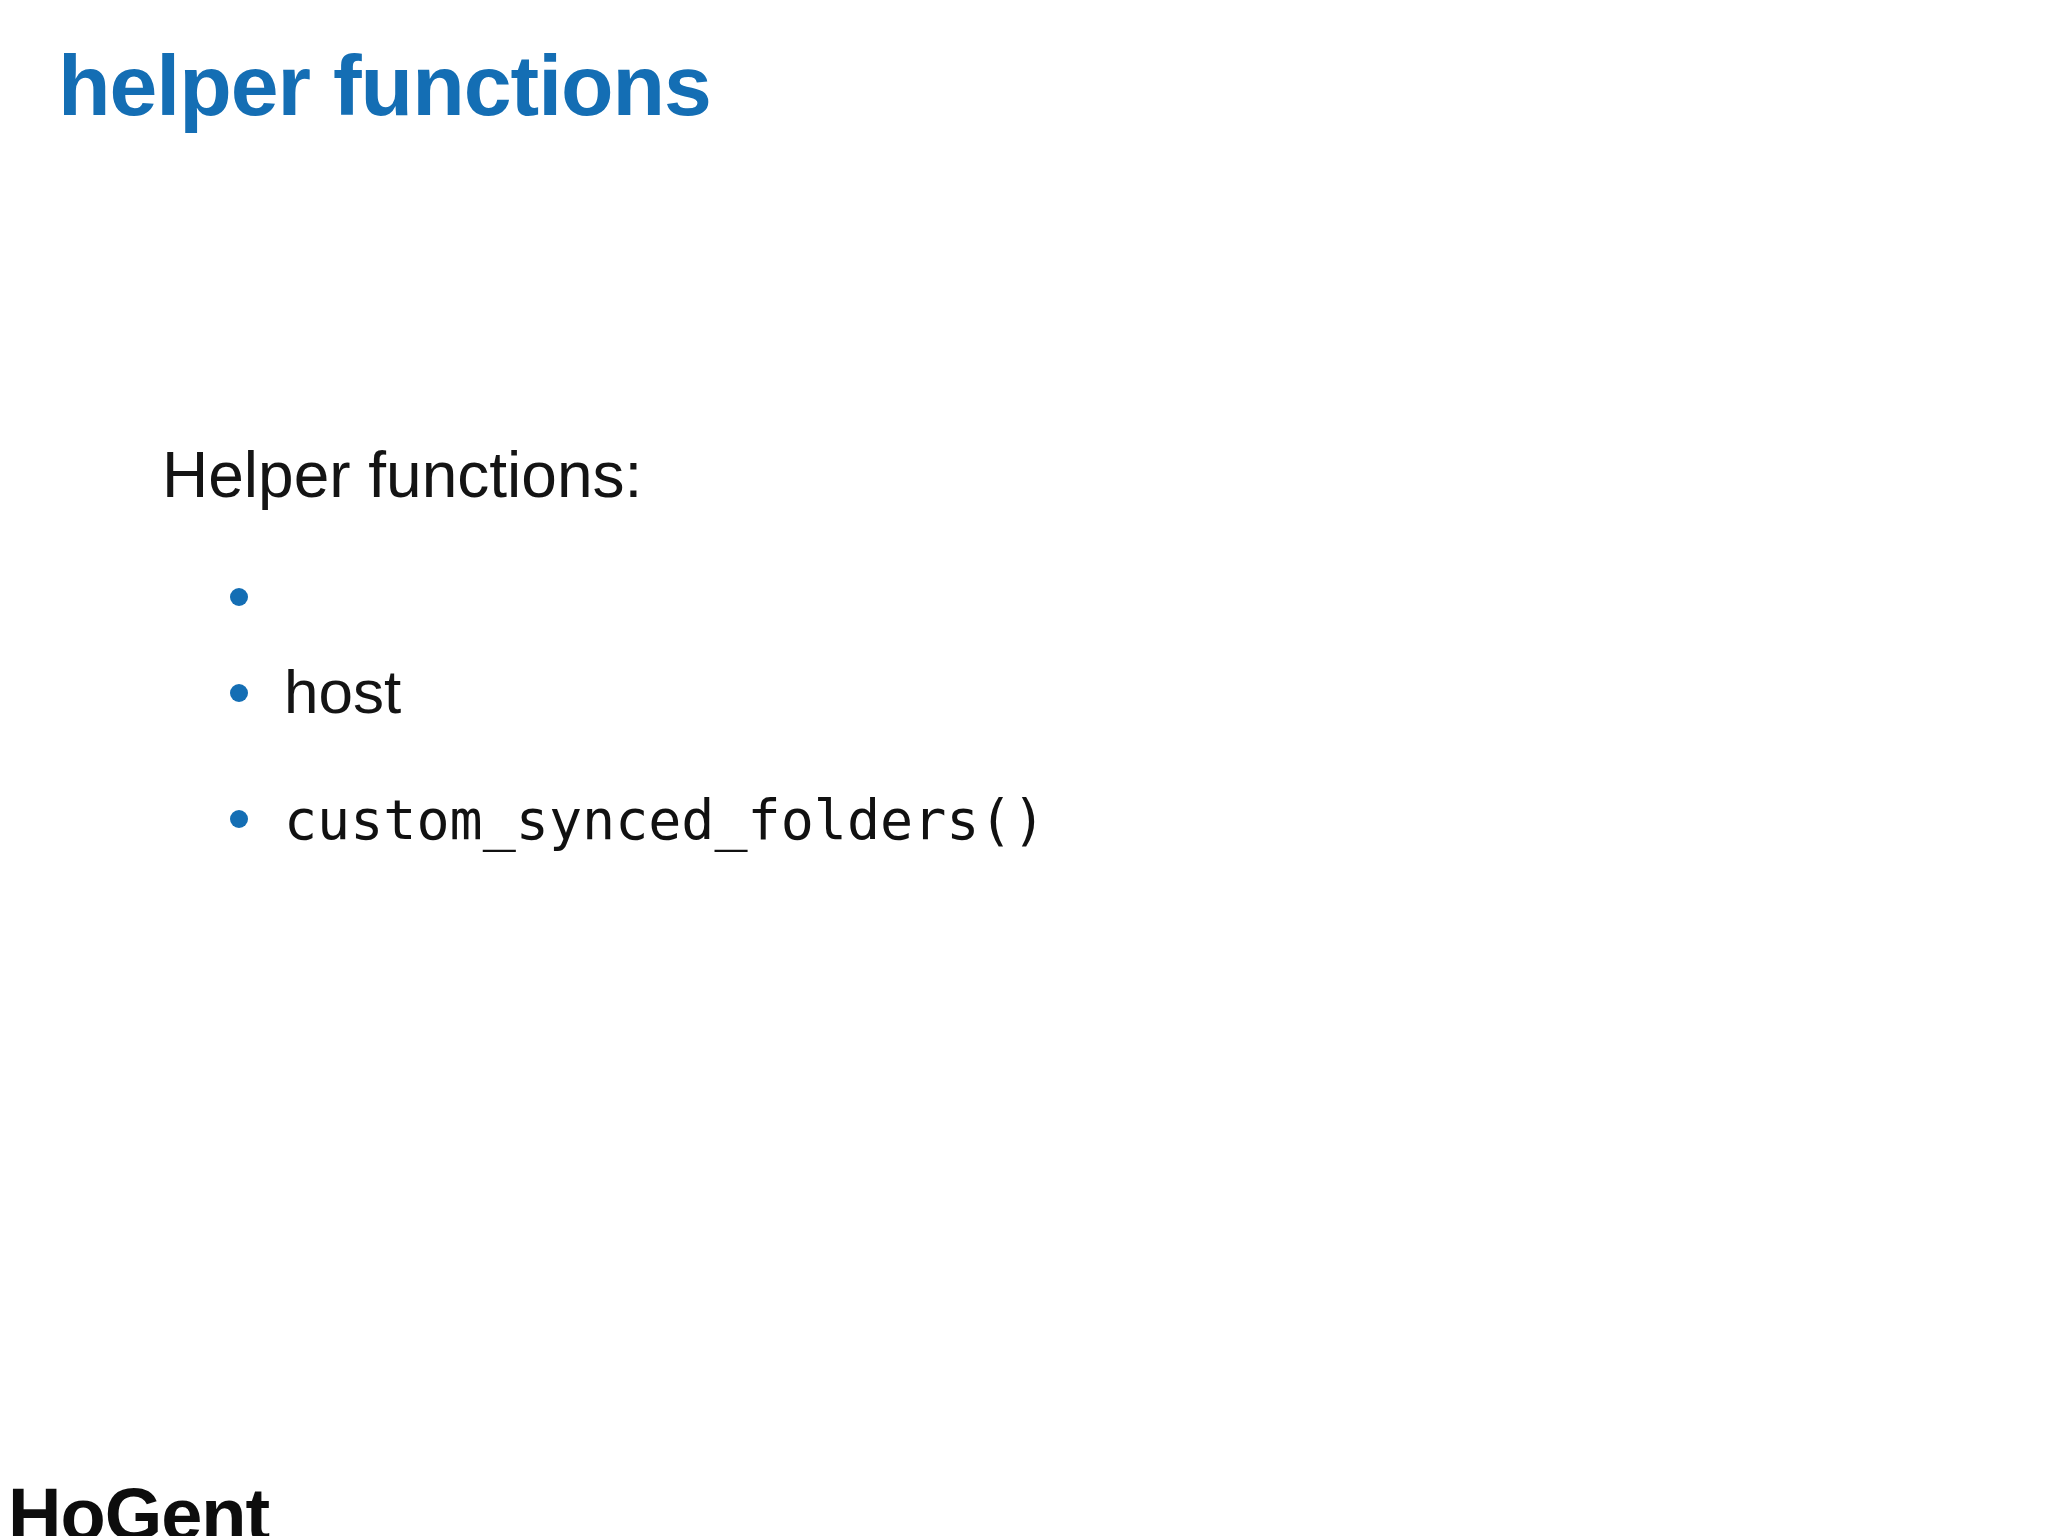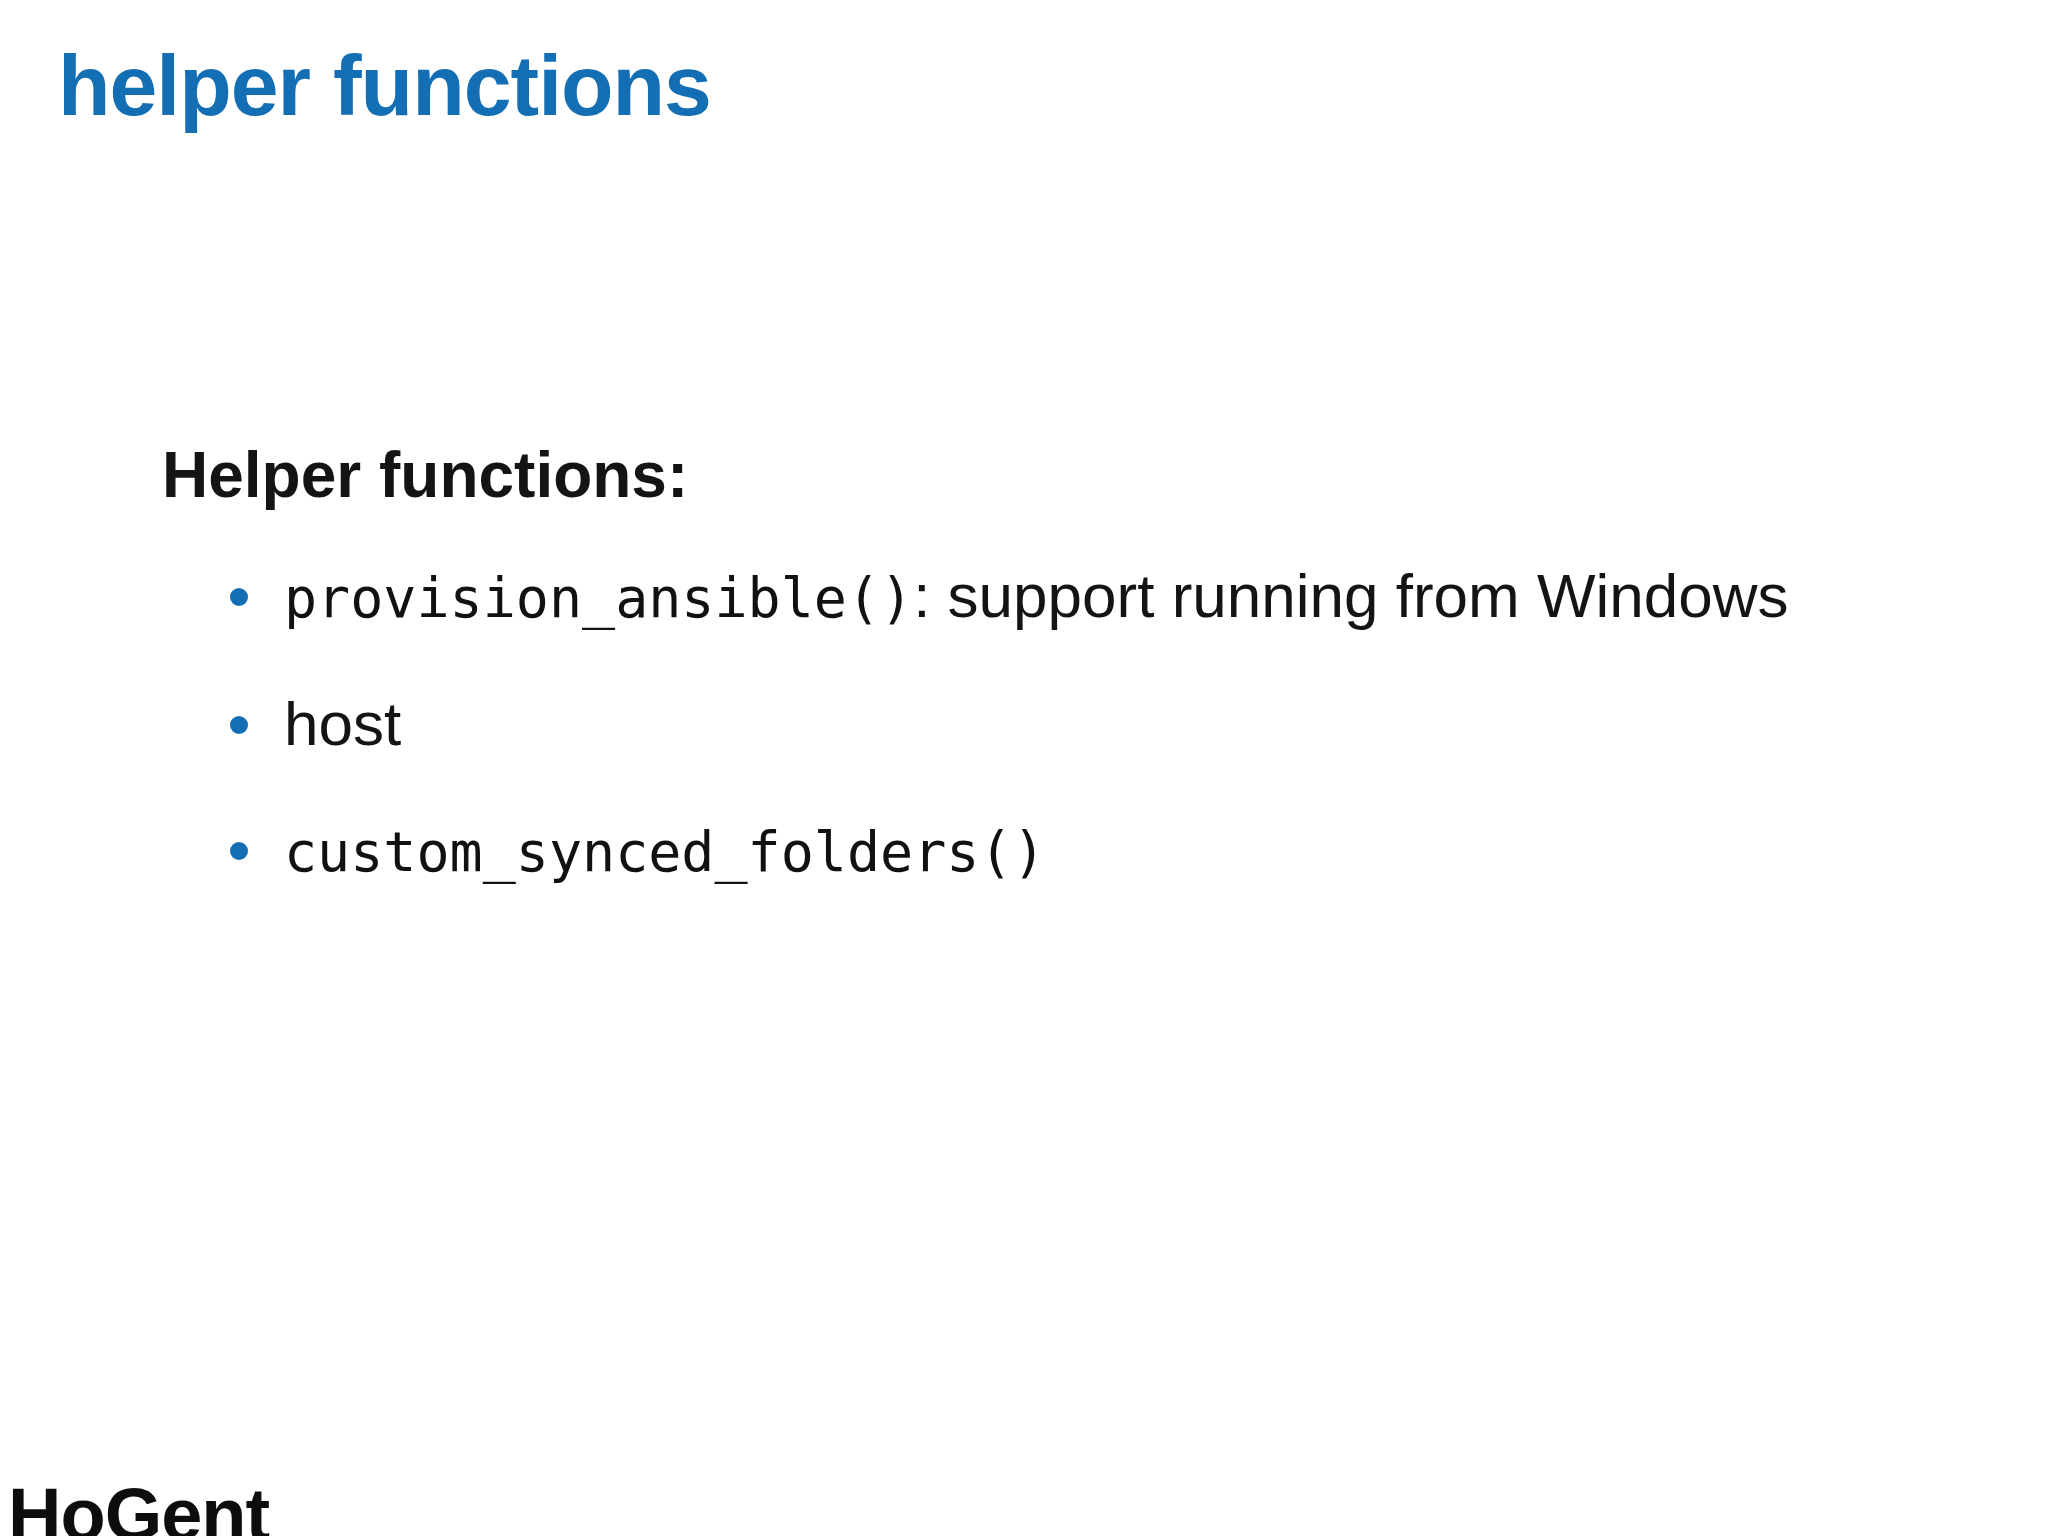--- a/index.html
+++ b/index.html
@@ -24,21 +24,20 @@
     letter-spacing: -1px;
     color: #146eb4;
     margin: 8px;
   }
   .intro-line {
     position: absolute;
     left: 162px;
     top: 438px;
     font-size: 64px;
     color: #141414;
-    font-weight: bold;
   }
   .bullet-list {
     position: absolute;
     left: 230px;
     top: 556px;
     width: 1680px;
     margin: 0;
     padding: 0;
     list-style: none;
   }
@@ -84,21 +83,20 @@
 <body>
 
 <h1 class="slide-title">helper functions</h1>
 
 <div class="intro-line">Helper functions:</div>
 
 <ul class="bullet-list">
     <li class="bullet-item">
       <span class="bullet-dot"></span>
       <div class="bullet-lines">
-        <div class="bullet-line"><span class="code">provision_ansible()</span><span class="plain">: support running from Windows</span></div>
       </div>
     </li>
     <li class="bullet-item">
       <span class="bullet-dot"></span>
       <div class="bullet-lines">
         <div class="bullet-line"><span class="plain">host</span></div>
       </div>
     </li>
     <li class="bullet-item">
       <span class="bullet-dot"></span>

